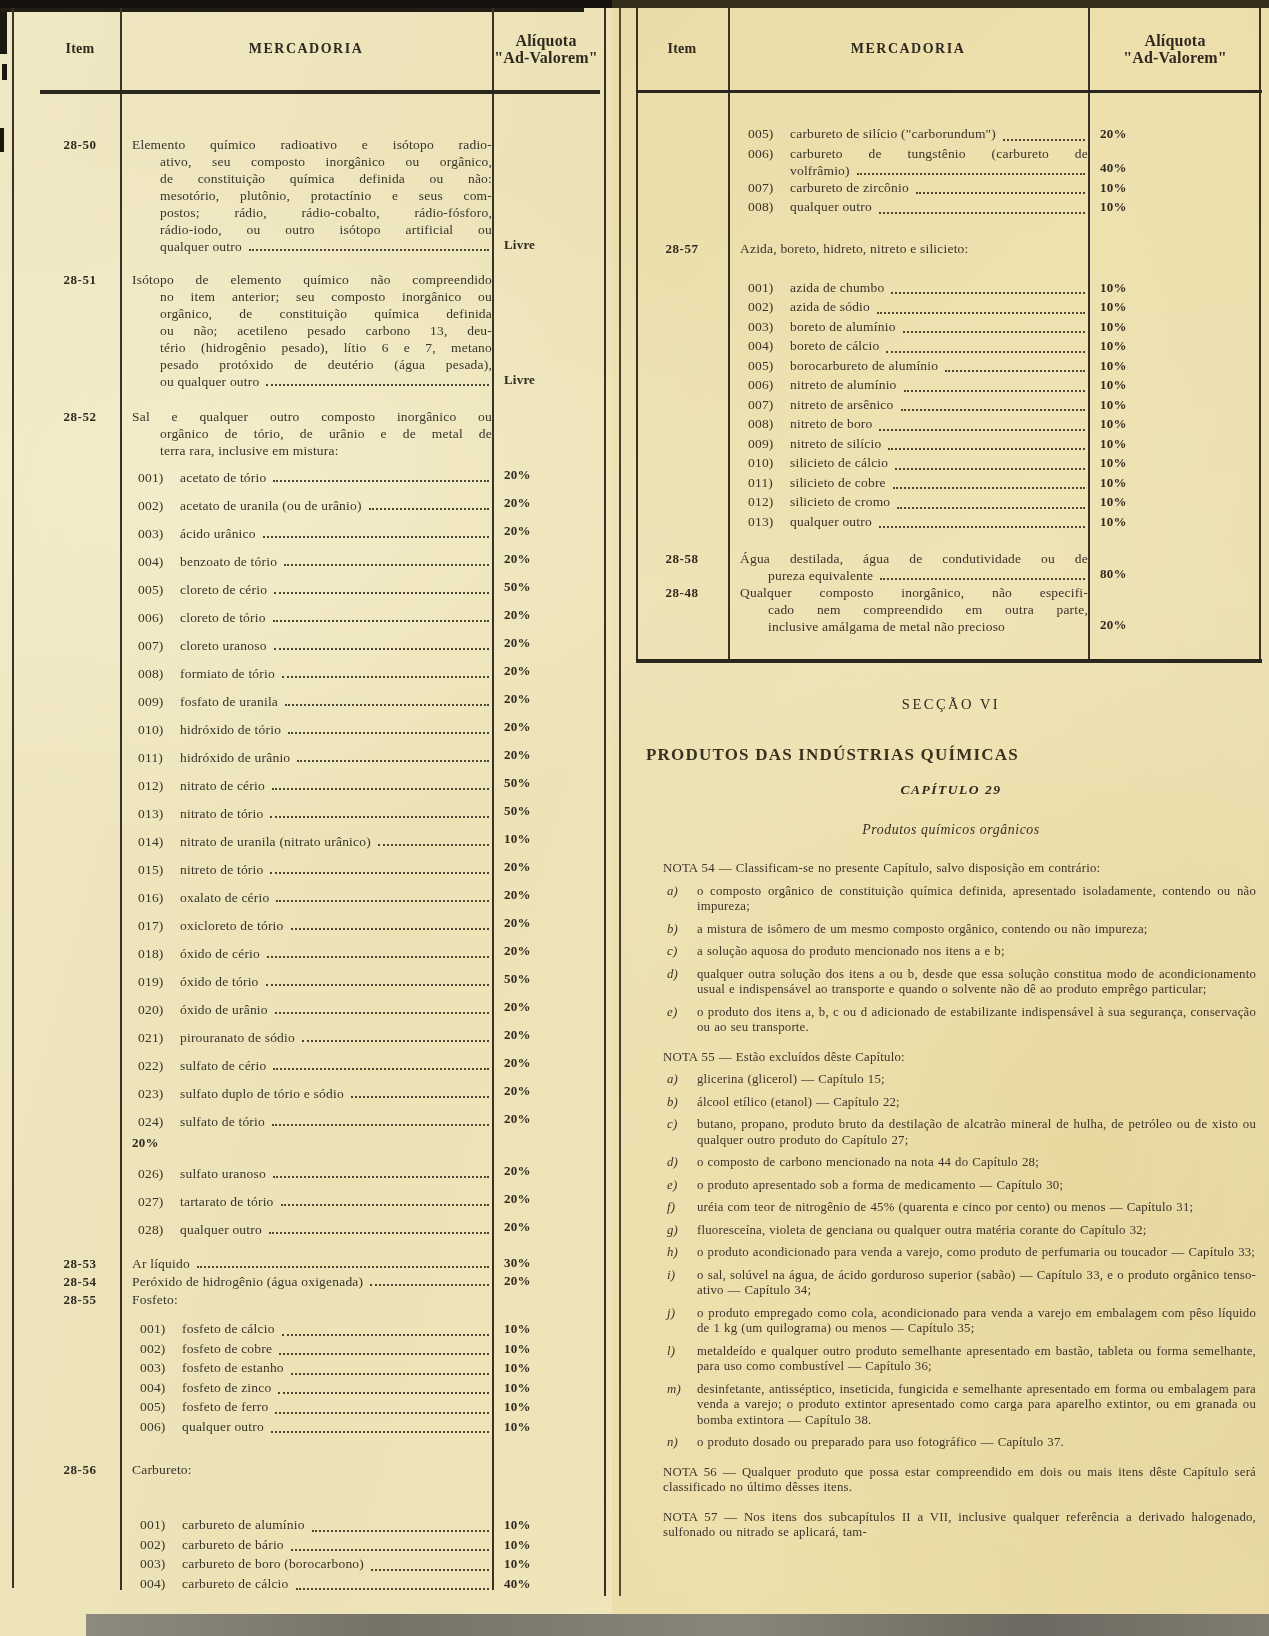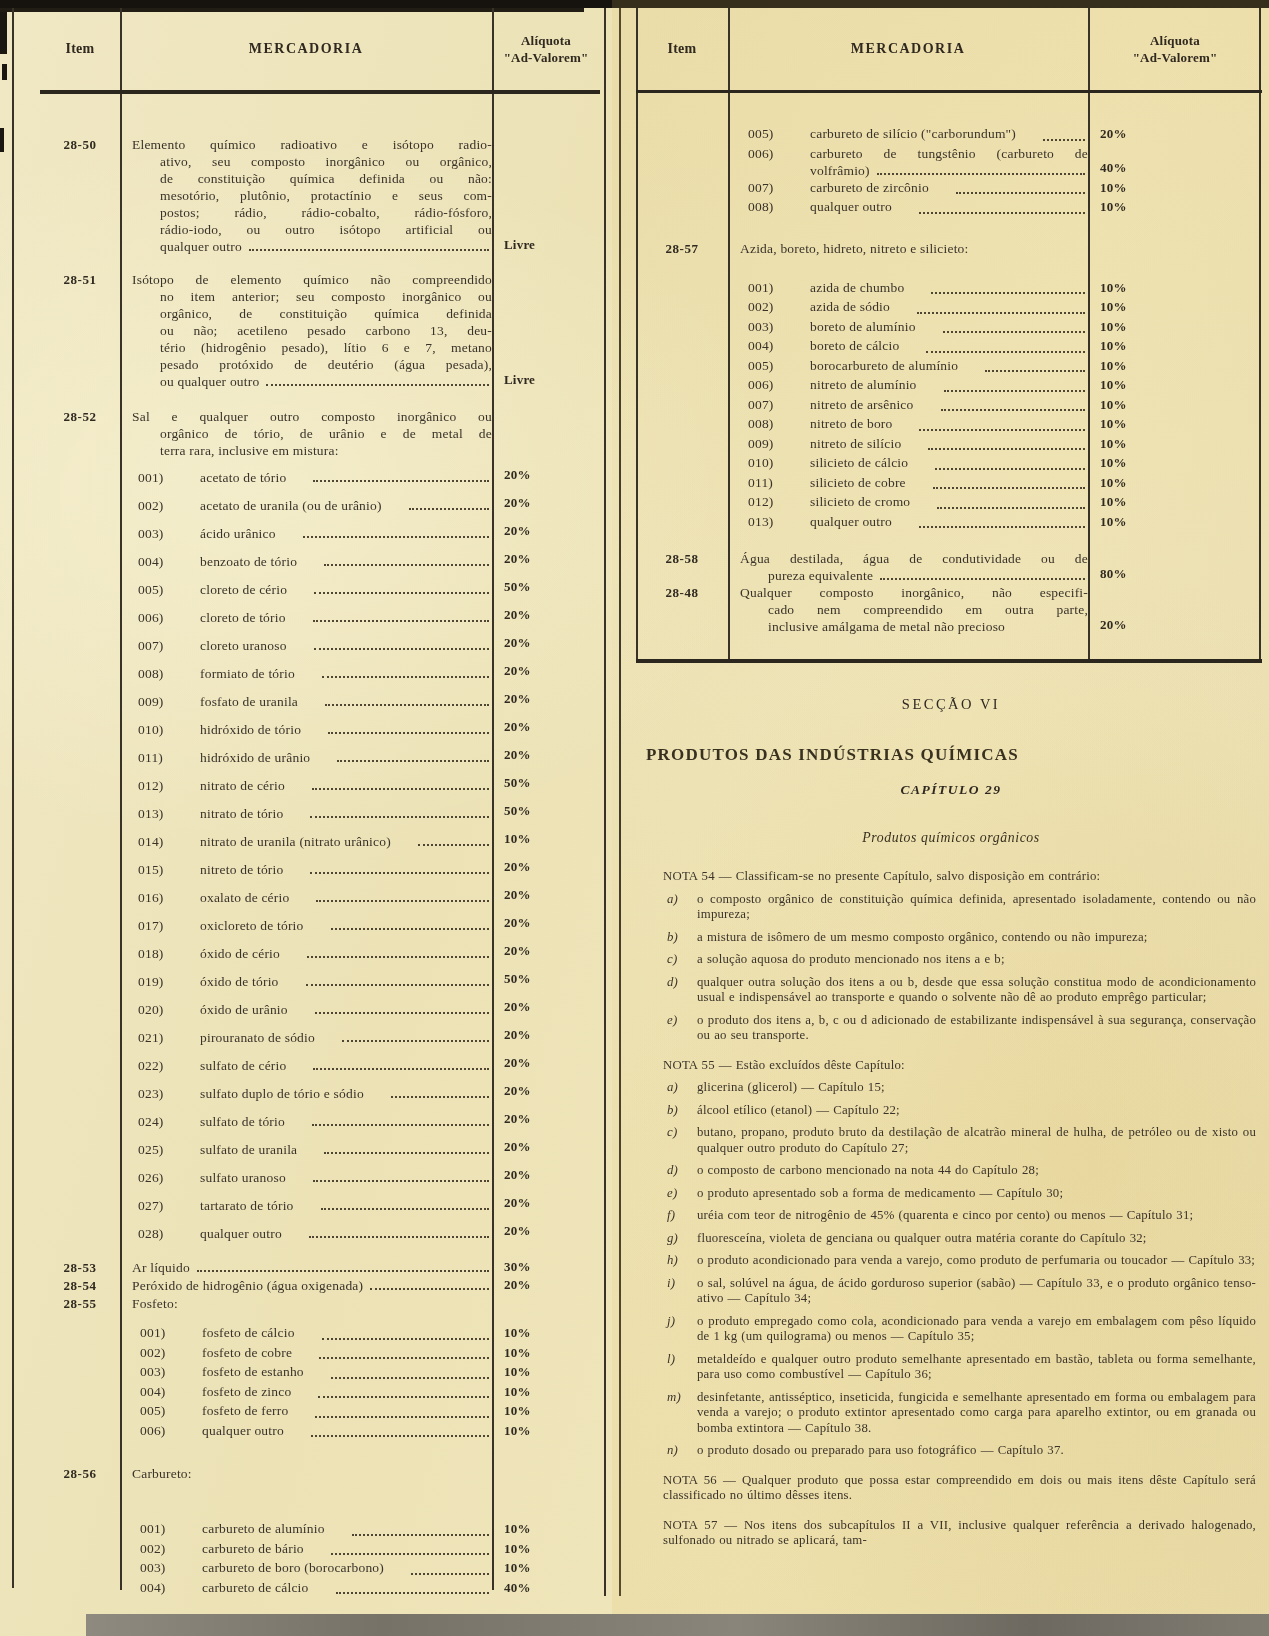--- a/index.html
+++ b/index.html
@@ -36,21 +36,21 @@
   #rtable{position:relative;width:626px;border-bottom:4px solid #2b261e;}
   .tv{position:absolute;top:0;bottom:0;width:2px;background:#393226;}
   .ltv1{left:80px;} .ltv2{left:452px;}
   .rtv0{left:0;} .rtv1{left:92px;} .rtv2{left:452px;} .rtv3{left:623px;}
   .thead{position:relative;height:82px;border-bottom:4px solid #2b261e;
     display:grid;grid-template-columns:80px 372px 108px;align-items:center;}
   #rtable .thead{grid-template-columns:92px 360px 174px;border-bottom-width:3.5px;}
   .th{ text-align:center;font-weight:700;color:#30291f;}
   .th-item{font-size:14px;}
   .th-merc{font-size:14px;letter-spacing:1.5px;}
-  .th-aliq{font-size:13px;line-height:17px;}
+  .th-aliq{font-size:16px;line-height:17px;}
   .tbody{position:relative;}
   #ltable .tbody{padding-top:24px;}
   #rtable .tbody{padding-top:4px;padding-bottom:12px;}
 
   .trow{display:grid;}
   #ltable .trow{grid-template-columns:80px 372px 108px;}
   #rtable .trow{grid-template-columns:92px 360px 174px;}
   .c-item{font-weight:700;font-size:13px;letter-spacing:.5px;color:#2f2920;
     text-align:center;padding-top:1px;}
   .c-desc{padding-left:12px;line-height:17px;}
@@ -61,37 +61,37 @@
   .trow.compact .c-rate{padding-bottom:1px;}
 
   .main-desc{padding-left:40px;}
   .pline{display:block;}
   .pline.hang1{margin-left:-28px;}
   .pline.just{text-align:justify;text-align-last:justify;word-spacing:1px;}
   .leadline{display:flex;}
   .leadline>span:first-child{white-space:nowrap;}
   .dots{flex:1 1 auto;min-width:10px;border-bottom:2px dotted #4e4533;margin:0 3px 4px 7px;}
 
-  .subline{display:flex;gap:20px;}
+  .subline{display:flex;}
   .subline.roomy{padding:5.5px 0 5.5px 18px;}
   .subline.compact{padding:0 0 0 20px;}
   .snum{flex:0 0 42px;white-space:nowrap;}
   .stext{white-space:nowrap;}
   .swrap{flex:1 1 auto;}
   .gaprow{display:block;}
 
   
   #notes{position:relative;padding:34px 6px 0 10px;font-size:12.8px;line-height:15.5px;
     color:#3b342a;}
   .sec-title{text-align:center;font-weight:400;font-size:14.5px;letter-spacing:2.5px;
     color:#2e2820;margin-bottom:34px;}
   .sec-sub{text-align:left;font-weight:700;font-size:17px;letter-spacing:1.2px;
     color:#38311f;margin-bottom:20px;}
   .cap-title{text-align:center;font-weight:700;font-style:italic;font-size:13.5px;
-    letter-spacing:1.5px;color:#2e2820;margin-bottom:32px;}
+    letter-spacing:1.5px;color:#2e2820;margin-bottom:24px;}
   .cap-sub{text-align:center;font-style:italic;font-size:13.8px;color:#38311f;
     margin-bottom:24px;letter-spacing:.6px;}
   .note-block{margin-bottom:14px;margin-left:17px;}
   .note-p{text-align:justify;margin-bottom:6px;word-spacing:.6px;}
   .note-item{display:grid;grid-template-columns:34px 1fr;margin:7px 0;}
   .nletter{font-style:italic;padding-left:4px;}
   .ntext{text-align:justify;word-spacing:.6px;}
 </style>
 </head>
 <body>
@@ -427,25 +427,20 @@
             <span class="snum">024)</span>
             <span class="stext">sulfato de tório</span>
             <span class="dots"></span>
           </div>
           <div class="c-rate">
             <span>20%</span>
           </div>
         </div>
         <div class="trow roomy">
           <div class="c-item"></div>
-          <div class="c-desc subline roomy">
-            <span class="snum">025)</span>
-            <span class="stext">sulfato de uranila</span>
-            <span class="dots"></span>
-          </div>
           <div class="c-rate">
             <span>20%</span>
           </div>
         </div>
         <div class="trow roomy">
           <div class="c-item"></div>
           <div class="c-desc subline roomy">
             <span class="snum">026)</span>
             <span class="stext">sulfato uranoso</span>
             <span class="dots"></span>

